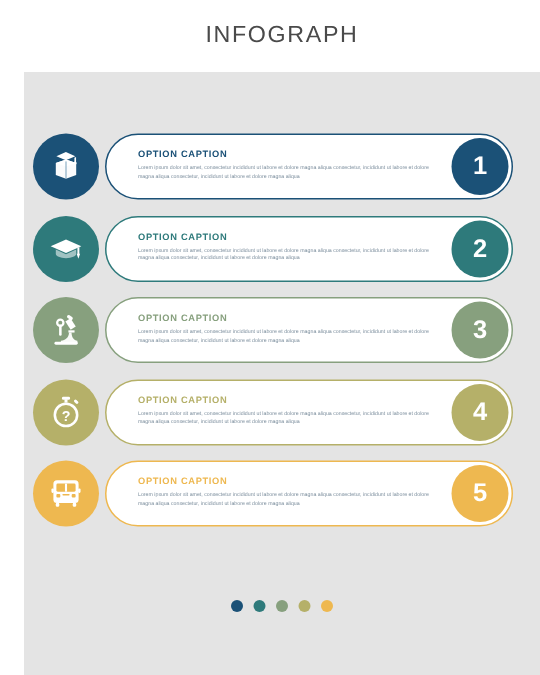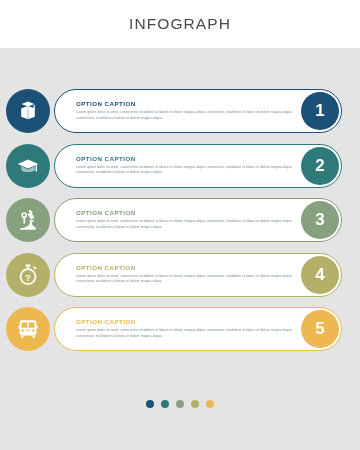--- a/index.html
+++ b/index.html
@@ -12,20 +12,21 @@
     background: #ffffff;
     font-family: "Liberation Sans", sans-serif;
     overflow: hidden;
     position: relative;
   }
   .page {
     position: absolute;
     inset: 0;
     display: flex;
     flex-direction: column;
+    padding-left: 16px;
   }
   .header {
     height: 48px;
     background: #ffffff;
     display: flex;
     align-items: center;
     justify-content: center;
     flex: 0 0 auto;
   }
   .header-title {

